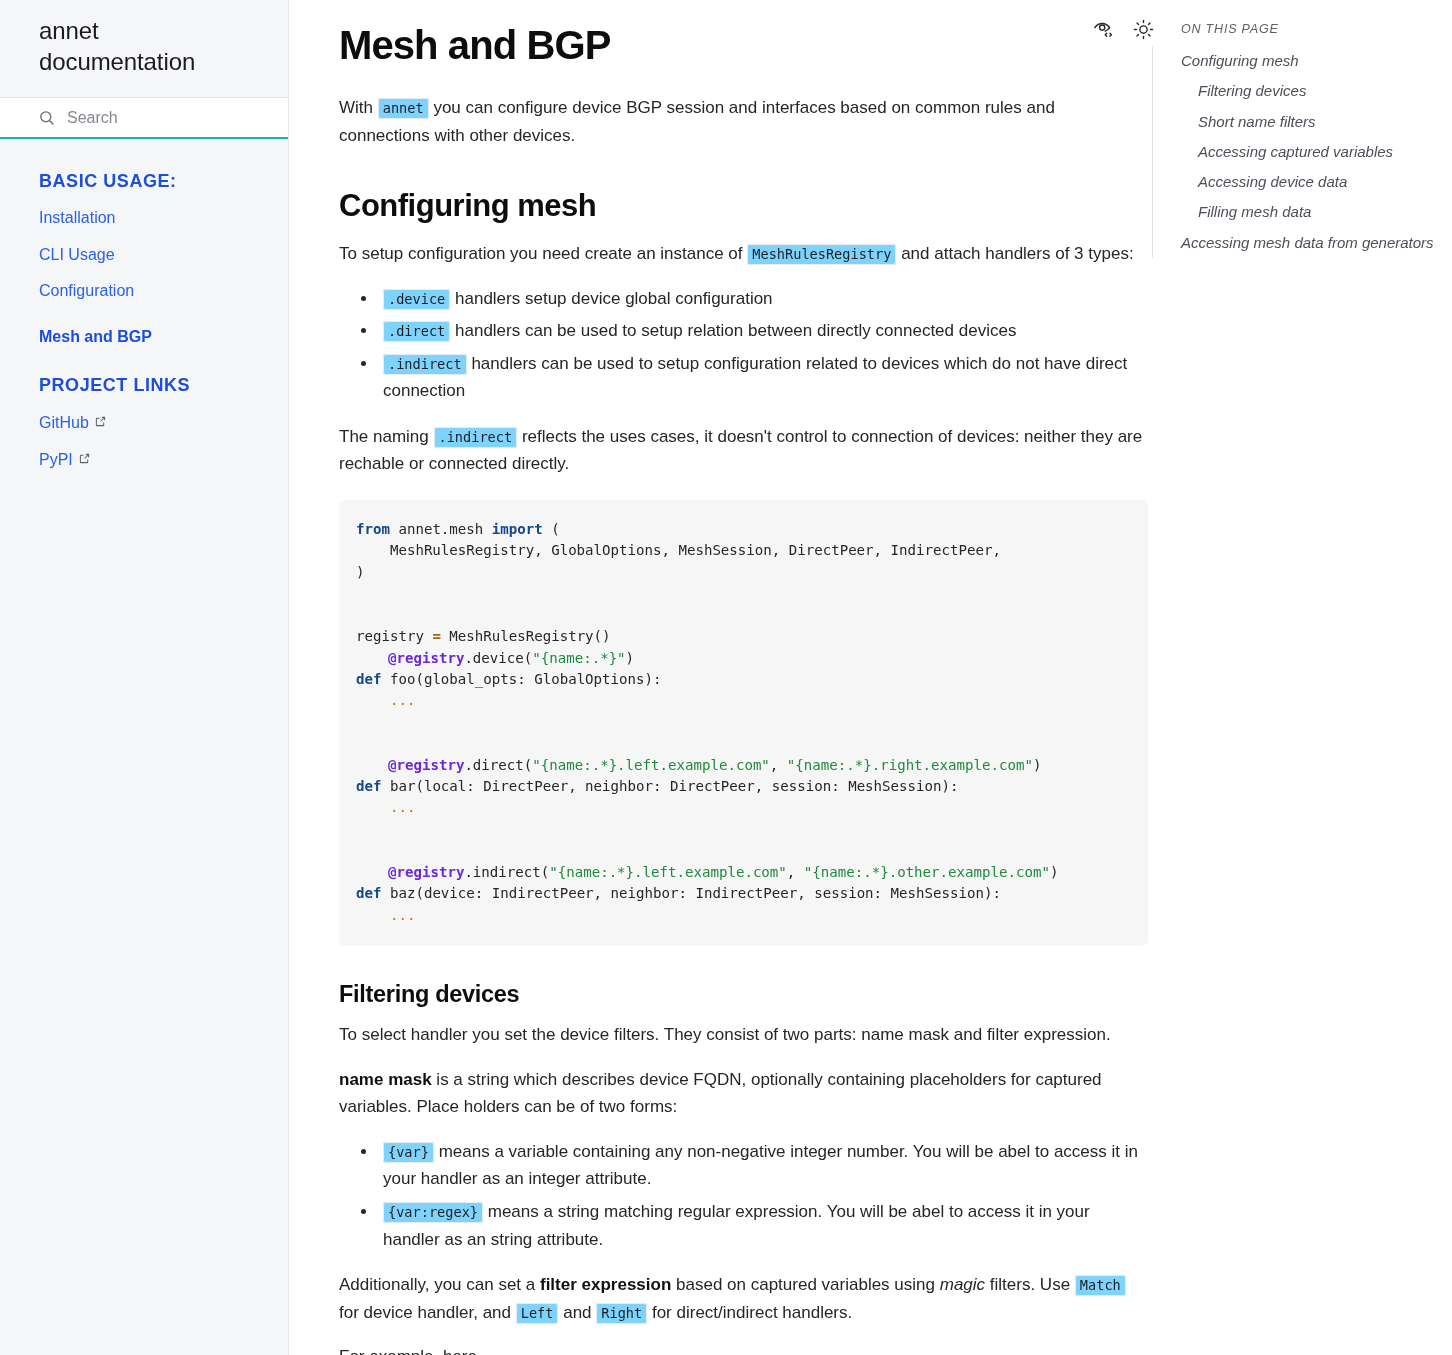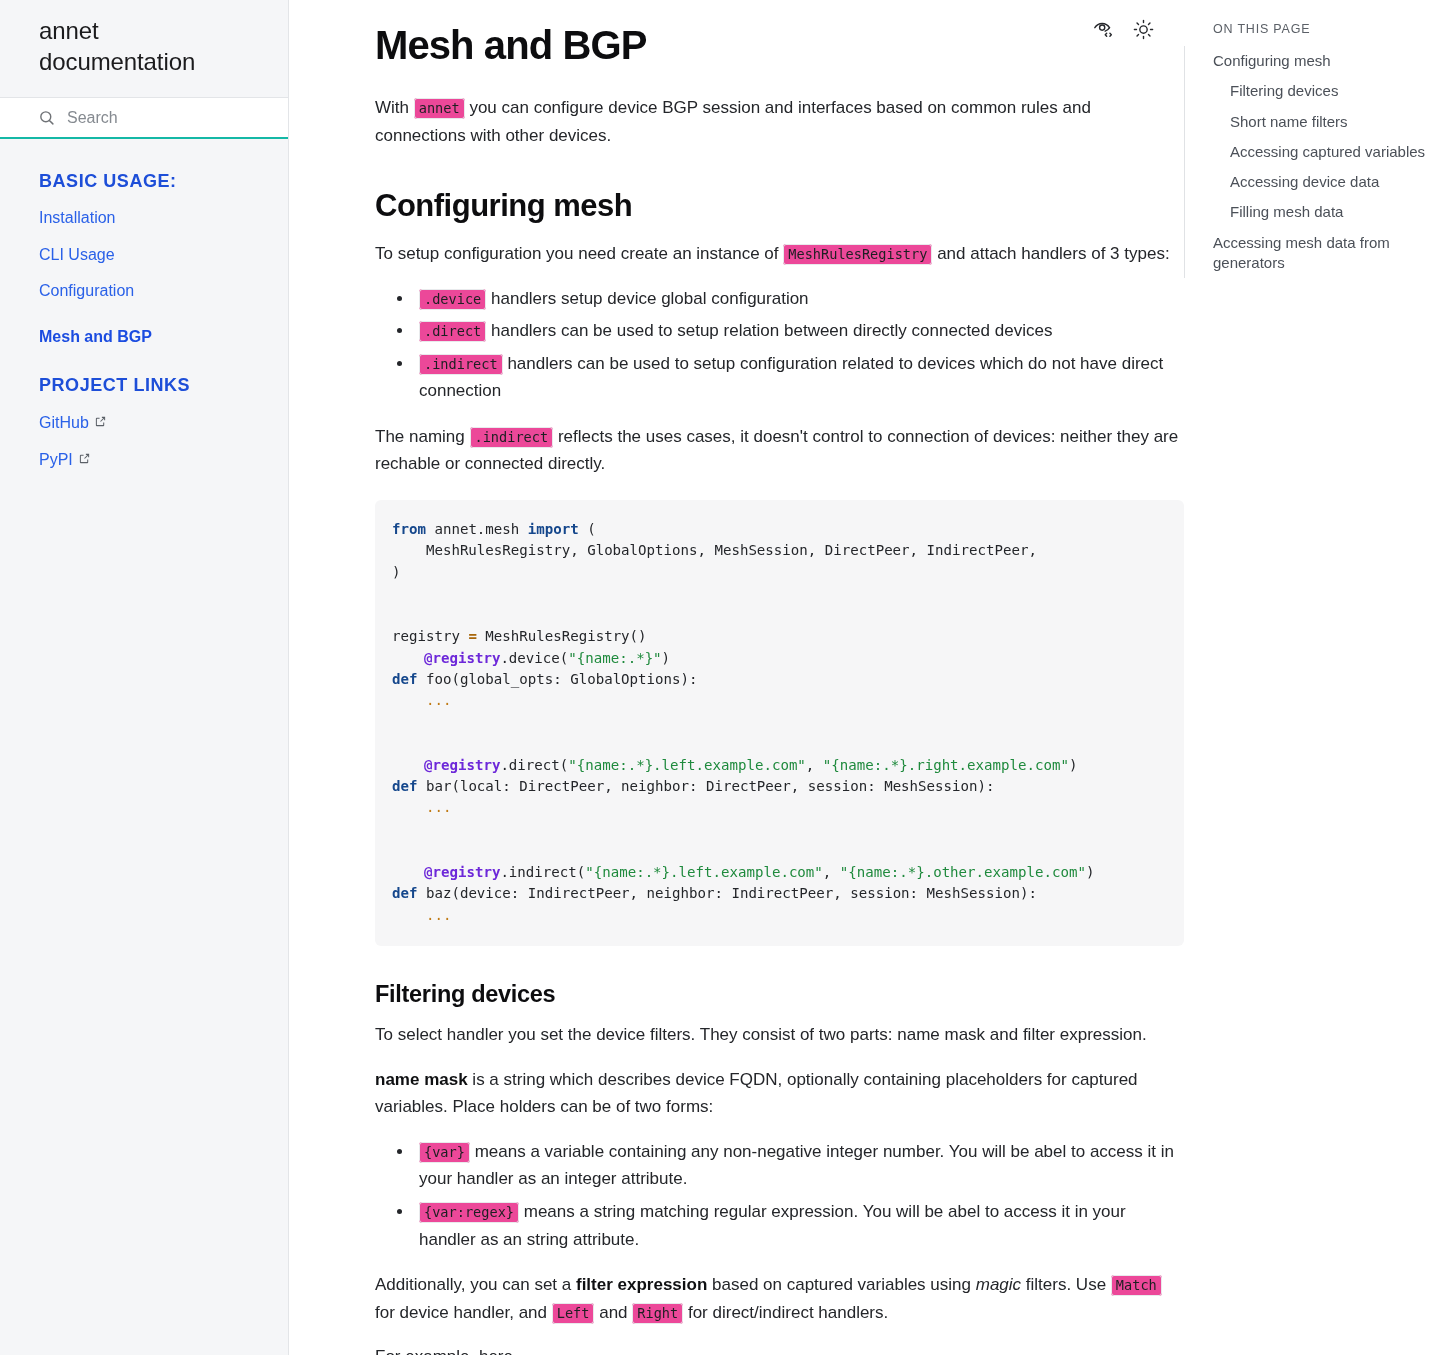--- a/index.html
+++ b/index.html
@@ -4,21 +4,21 @@
 <style>
   * { box-sizing: border-box; }
   html, body {
     margin: 0; padding: 0;
     width: 1452px; height: 1355px;
     overflow: hidden;
     background: #ffffff;
     font-family: "Liberation Sans", sans-serif;
     -webkit-font-smoothing: antialiased;
   }
-  .page { display: flex; width: 1452px; height: 1355px; gap: 36px; }
+  .page { display: flex; width: 1452px; height: 1355px; }
 
   
   .sidebar {
     width: 289px;
     min-width: 289px;
     height: 1355px;
     background: #f5f6f8;
     border-right: 1px solid #e3e5e8;
     position: relative;
   }
@@ -144,21 +144,21 @@
     content: "";
     position: absolute;
     left: 0; top: 11px;
     width: 5px; height: 5px;
     border-radius: 50%;
     background: #24262a;
   }
   code.inline {
     font-family: "DejaVu Sans Mono", monospace;
     font-size: 13.6px;
-    background: #ec4899;
+    background: #7dd3fc;
     border: 1px solid #e8eaec;
     border-radius: 3px;
     padding: 1px 4px 2px 4px;
     color: #1d1f22;
     white-space: nowrap;
   }
   strong.b { font-weight: 700; color: #0f1012; margin-top: 27px; }
   em.i { font-style: italic; }
 
   
@@ -181,22 +181,23 @@
   .k  { color: #15478c; font-weight: 700; }   
   .dec{ color: #6d28d9; font-weight: 700; padding-left: 32px; }   
   .s  { color: #1f8a3d; }                      
   .op { color: #a8660a; font-weight: 700; }    
   .el { color: #c07a14; }                      
 
   
   .toc {
     position: absolute;
     top: 20px; right: 0;
-    width: 268px;
+    width: 300px;
     padding: 0 4px 0 0;
+    font-style: italic;
   }
   .toc-caption {
     font-size: 12.5px;
     letter-spacing: 0.8px;
     color: #5b6067;
     padding: 2px 0 10px 29px;
     text-transform: uppercase;
   }
   .toc-list {
     border-left: 1px solid #e0e2e5;

